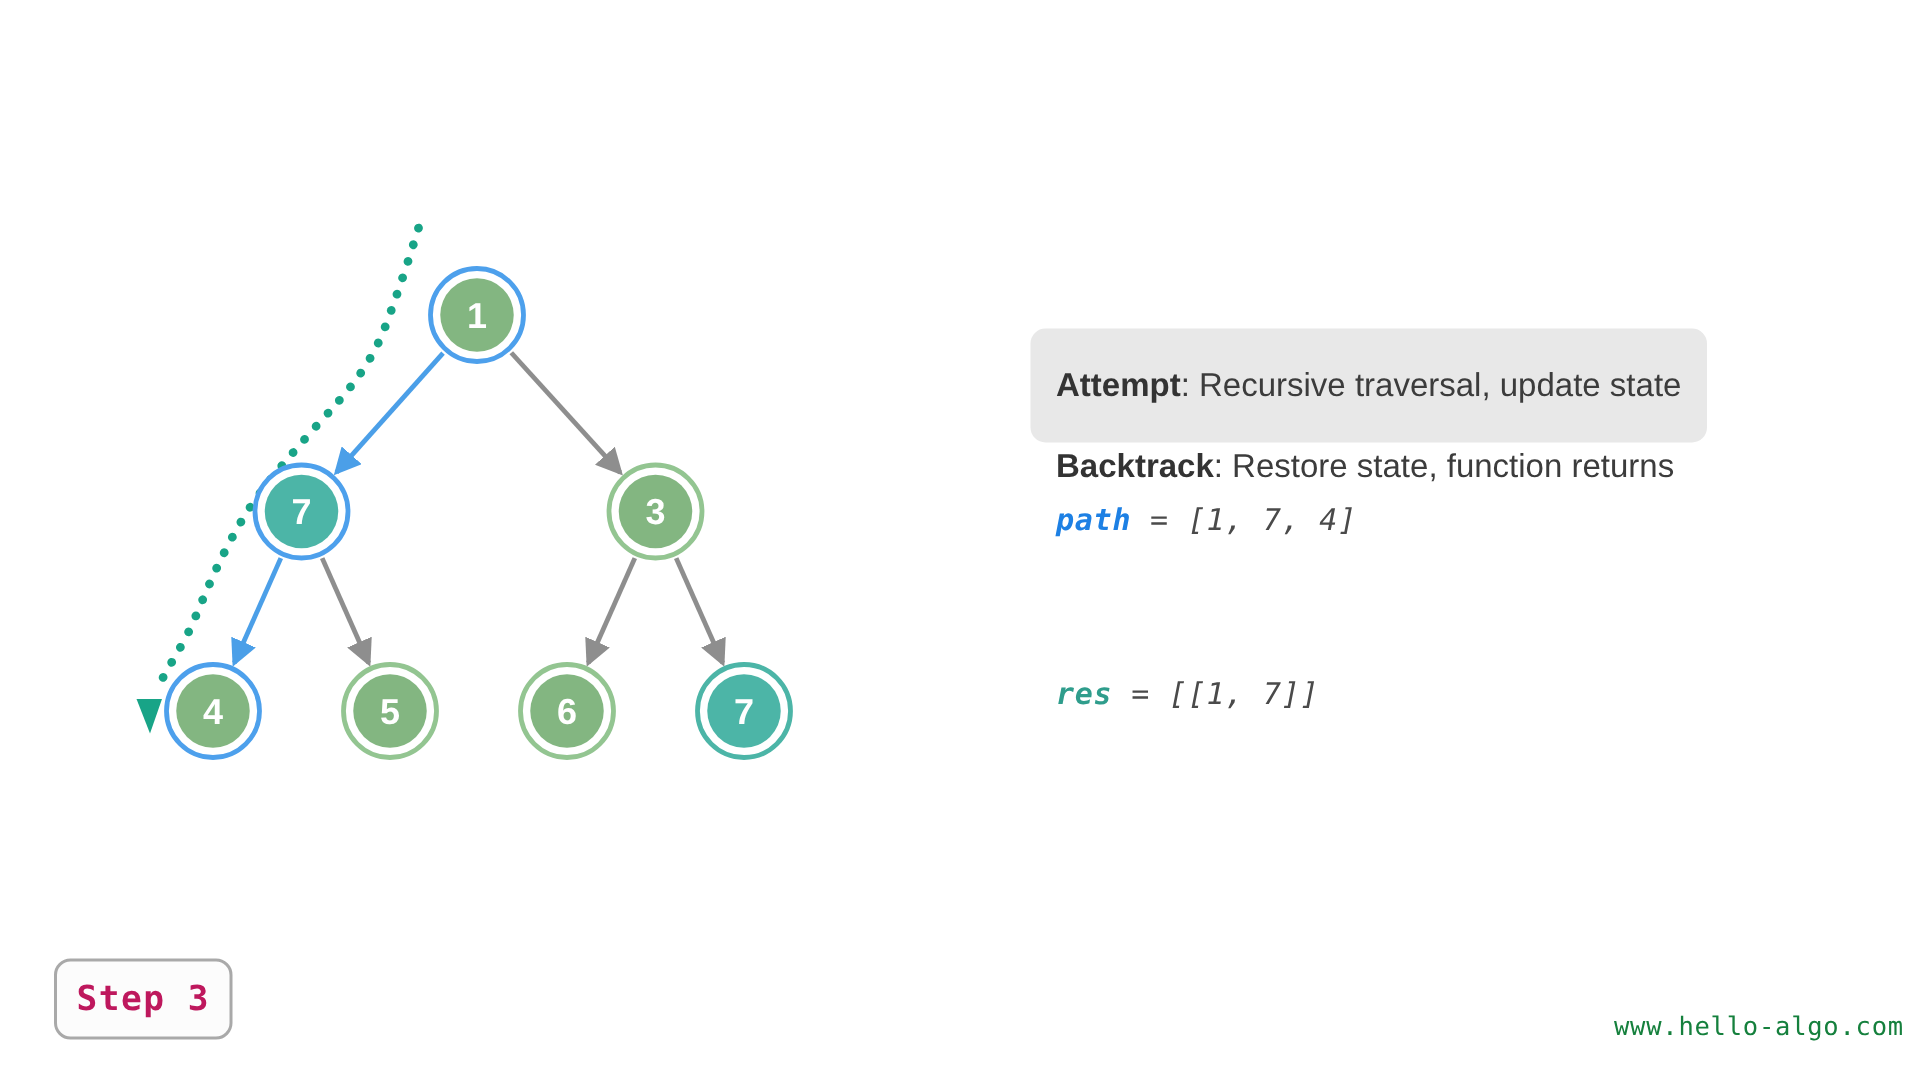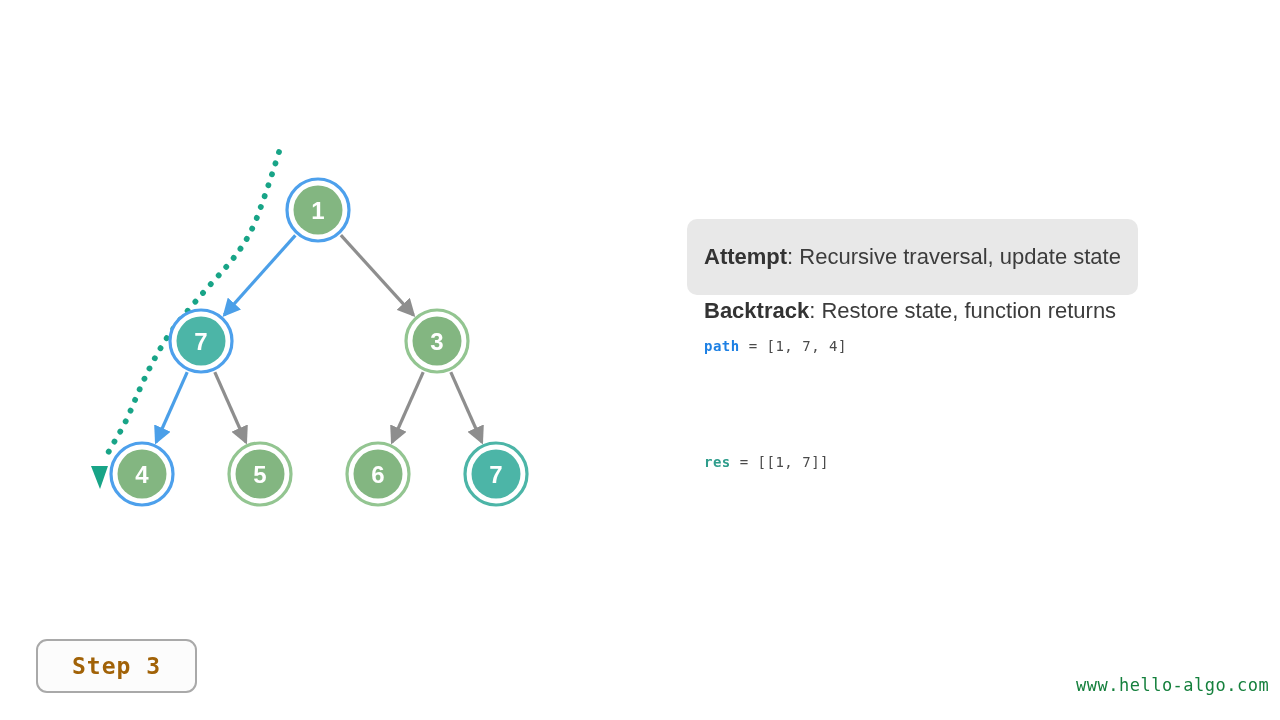--- a/index.html
+++ b/index.html
@@ -28,43 +28,44 @@
     background: #e8e8e8;
     border-radius: 10px;
     padding: 25px 17px;
   }
   .backtrack-line { left: 704px; top: 298px; }
   .term { font-weight: 700; color: #333333; }
 
   .code-line {
     position: absolute;
     font-family: "DejaVu Sans Mono", monospace;
-    font-size: 14px;
+    font-size: 20px;
     line-height: 27px;
     color: #4a4a4a;
     white-space: pre;
     letter-spacing: 0.5px;
+    font-style: italic;
   }
   .path-line { left: 704px; top: 333px; }
   .res-line  { left: 704px; top: 449px; }
   .code-var  { font-weight: 700; }
 
   
   .step-badge {
     position: absolute;
     left: 36px; top: 639px;
-    width: 161px; height: 54px;
+    width: 119px; height: 54px;
     border: 2px solid #a9a9a9;
     border-radius: 11px;
     background: #fcfcfc;
     display: flex; align-items: center; justify-content: center;
     font-family: "DejaVu Sans Mono", monospace;
     font-weight: 700;
     font-size: 23px;
-    color: #a16207;
+    color: #be185d;
     letter-spacing: 1px;
   }
 
   
   .watermark {
     position: absolute;
     left: 1076px; top: 675px;
     font-family: "DejaVu Sans Mono", monospace;
     font-size: 17px;
     color: #15803d;

